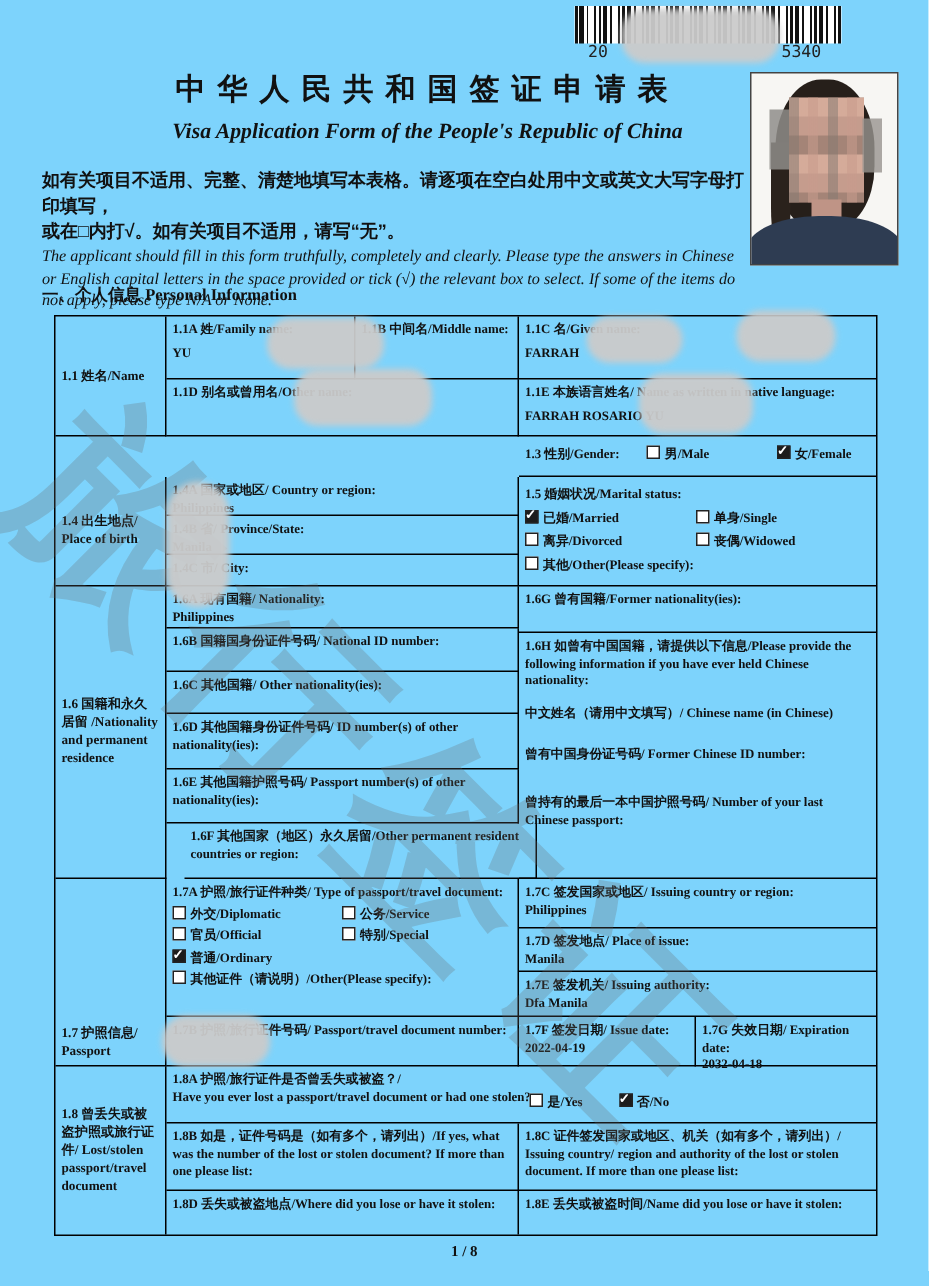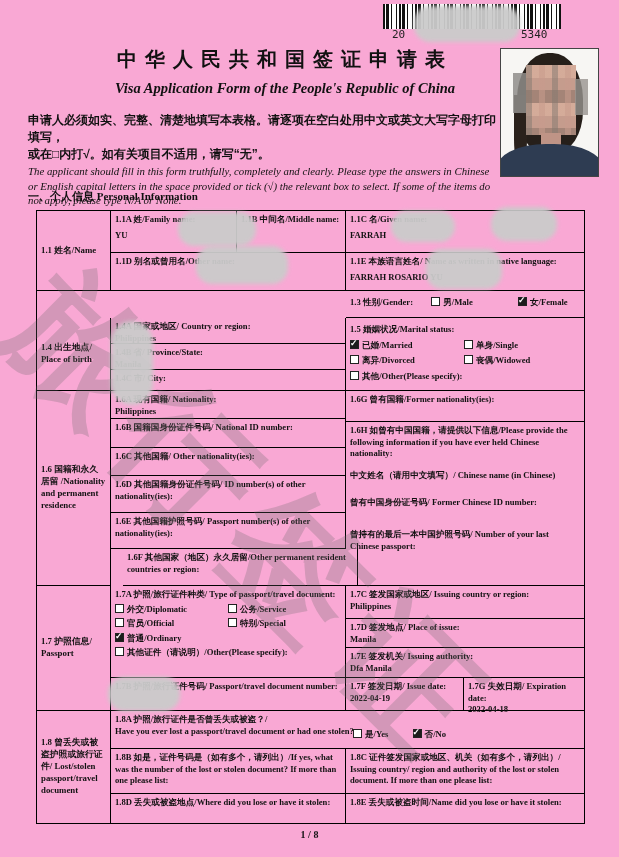--- a/index.html
+++ b/index.html
@@ -1,16 +1,16 @@
 <!DOCTYPE html>
 <html><head>
 <meta charset="utf-8">
 <style>
   html,body{margin:0;padding:0;background:#fff;}
-  .page{position:relative;width:619px;height:857px;background:#f9a8d4;overflow:hidden;
+  .page{position:relative;width:619px;height:857px;background:#7dd3fc;overflow:hidden;
         font-family:"Liberation Serif","DejaVu Serif",serif;color:#111;}
   .abs{position:absolute;}
 
   
   .bars{left:383px;top:4px;width:178px;height:25px;
         background:repeating-linear-gradient(90deg,#111 0 2px,#fff 2px 3px,#111 3px 6px,#fff 6px 8px,#111 8px 9px,#fff 9px 13px,#111 13px 14px,#fff 14px 16px);}
   .bcnum{top:28px;font-family:"DejaVu Sans Mono",monospace;font-size:11px;color:#222;}
   .bcnum.l{left:392px;} .bcnum.r{left:521px;}
   .title{left:55px;top:46px;width:460px;text-align:center;font-size:20px;font-weight:bold;letter-spacing:8px;white-space:nowrap;}
   .subtitle{left:55px;top:80px;width:460px;text-align:center;font-size:14.5px;font-weight:bold;font-style:italic;}
@@ -74,21 +74,21 @@
 <div class="page">
 
   <div class="abs bars"></div>
   <div class="abs bcnum l">20</div>
   <div class="abs bcnum r">5340</div>
 
   <div class="abs title">中华人民共和国签证申请表</div>
   <div class="abs subtitle">Visa Application Form of the People's Republic of China</div>
 
   <div class="abs instr">
-    <div class="cn">申请人必须如实、完整、清楚地填写本表格。请逐项在空白处用中文或英文大写字母打印填写，</div>
+    <div class="cn">如有关项目不适用、完整、清楚地填写本表格。请逐项在空白处用中文或英文大写字母打印填写，</div>
     <div class="cn">或在□内打√。如有关项目不适用，请写“无”。</div>
     <div class="en">The applicant should fill in this form truthfully, completely and clearly. Please type the answers in Chinese or English capital letters in the space provided or tick (√) the relevant box to select. If some of the items do not apply, please type N/A or None.</div>
   </div>
 
   <div class="abs photo">
     <div class="hair"></div>
     <div class="hairL"></div>
     <div class="px1"></div>
     <div class="face"></div>
     <div class="px2"></div>
@@ -104,21 +104,21 @@
 
     <div class="cell lblcol" style="left:0;top:0;width:74px;height:80px;">
       <span>1.1 姓名/Name</span>
     </div>
     <div class="cell lblcol" style="left:0;top:107px;width:74px;height:73px;">
       <span>1.4 出生地点/ Place of birth</span>
     </div>
     <div class="cell lblcol" style="left:0;top:180px;width:74px;height:195px;">
       <span>1.6 国籍和永久居留 /Nationality and permanent residence</span>
     </div>
-    <div class="cell lblcol" style="left:0;top:375px;width:74px;height:125px;">
+    <div class="cell lblcol" style="left:0;top:375px;width:74px;height:125px;justify-content:flex-end;">
       <span>1.7 护照信息/ Passport</span>
     </div>
     <div class="cell lblcol noB" style="left:0;top:500px;width:74px;height:112px;">
       <span>1.8 曾丢失或被盗护照或旅行证件/ Lost/stolen passport/travel document</span>
     </div>
 
     <div class="cell" style="left:74px;top:0;width:126px;height:42px;">
       <div>1.1A 姓/Family name:</div>
       <div class="val">YU</div>
     </div>

